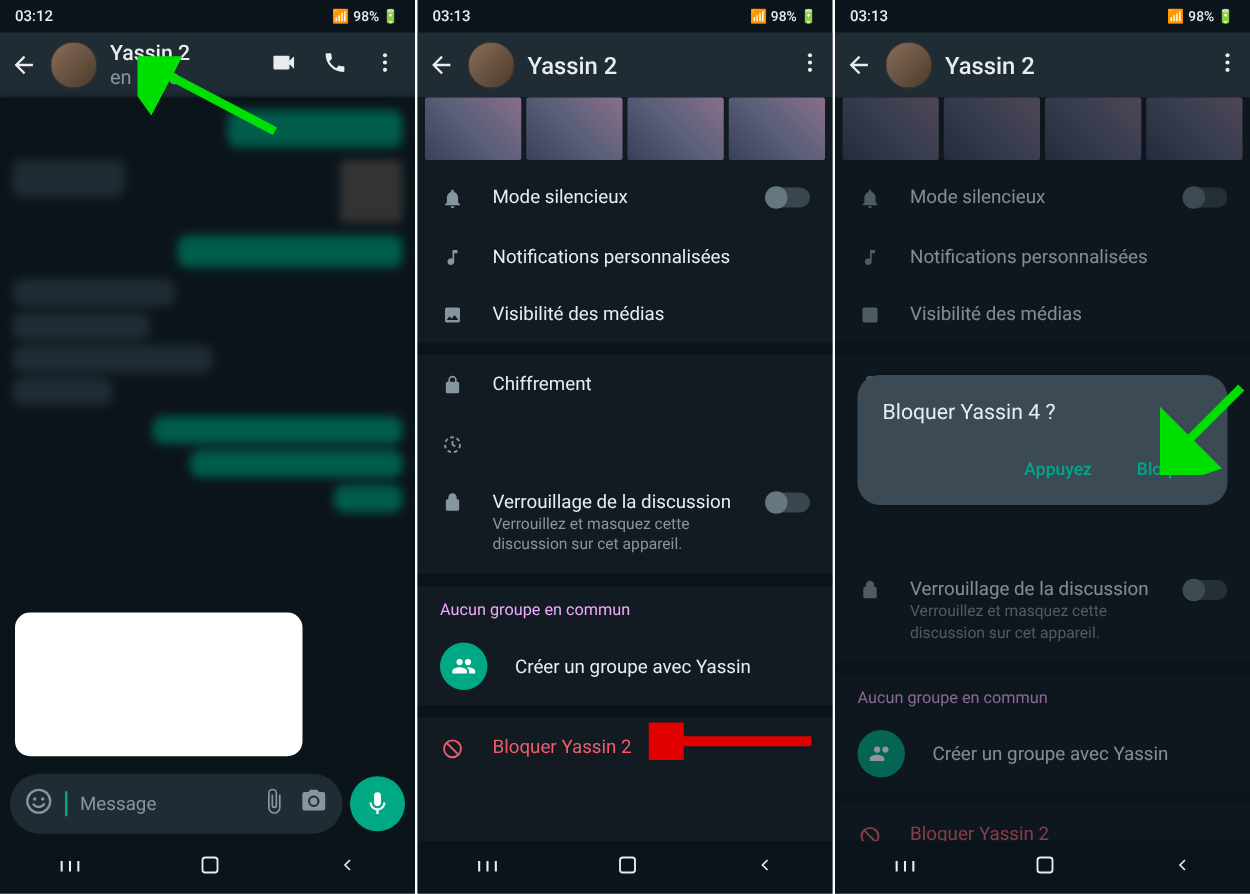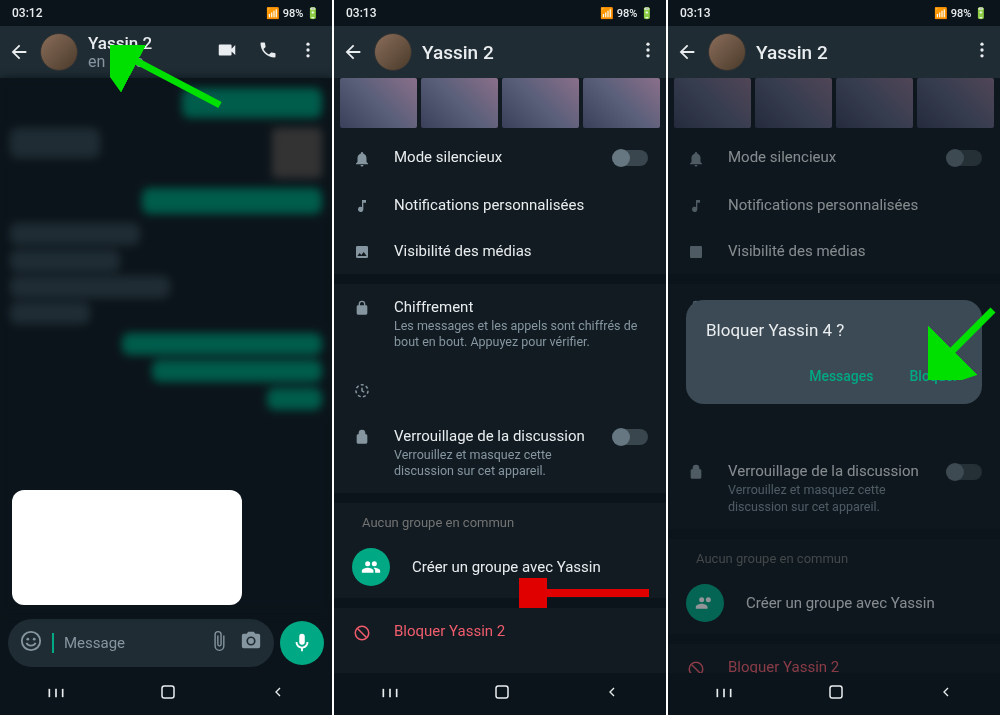--- a/index.html
+++ b/index.html
@@ -203,23 +203,23 @@
     background: #667781;
     border-radius: 50%;
     left: -2px;
     top: -1px;
   }
   .divider {
     height: 10px;
     background: #0b141a;
   }
   .section-label {
-    color: #737373;
+    color: #f0abfc;
     font-size: 13px;
-    padding: 12px 28px 6px;
+    padding: 12px 18px 6px;
   }
   .group-btn-row {
     display: flex;
     align-items: center;
     padding: 12px 18px;
     gap: 22px;
   }
   .group-icon {
     width: 38px;
     height: 38px;
@@ -449,21 +449,20 @@
     </div>
     <div class="divider"></div>
     <div class="row">
       <div class="row-icon">
           <svg width="16" height="16" viewBox="0 0 24 24" fill="currentColor">
             <path d="M18 8h-1V6a5 5 0 00-10 0v2H6a2 2 0 00-2 2v10a2 2 0 002 2h12a2 2 0 002-2V10a2 2 0 00-2-2zM9 6a3 3 0 016 0v2H9V6z"></path>
           </svg>
         </div>
       <div class="row-content">
         <div class="row-title">Chiffrement</div>
-        <div class="row-sub">Les messages et les appels sont chiffrés de bout en bout. Appuyez pour vérifier.</div>
       </div>
     </div>
     <div class="row">
       <div class="row-icon">
           <svg width="18" height="18" viewBox="0 0 24 24" fill="none" stroke="currentColor" stroke-width="2">
             <circle cx="12" cy="13" r="8" stroke-dasharray="4 3"></circle>
             <path d="M12 9v4l3 2"></path>
           </svg>
         </div>
     </div>
@@ -652,21 +651,21 @@
           <rect x="4" y="4" width="16" height="16" rx="3"></rect>
         </svg></span>
     <span style="color:#e9edef"><svg width="16" height="16" viewBox="0 0 24 24" fill="none" stroke="currentColor" stroke-width="2">
           <path d="M15 18l-6-6 6-6"></path>
         </svg></span>
   </div>
 
   <div class="dialog">
     <div class="dialog-title">Bloquer Yassin 4 ?</div>
     <div class="dialog-actions">
-      <span class="dialog-btn">Messages</span>
+      <span class="dialog-btn">Appuyez</span>
       <span class="dialog-btn">Bloquer</span>
     </div>
   </div>
 
   <svg class="arrow" style="left:260px;top:300px" width="80" height="80">
     <defs>
         <marker id="ah3" markerWidth="10" markerHeight="10" refX="2" refY="5" orient="auto">
           <polygon points="0,0 10,5 0,10" fill="#00e000"></polygon>
         </marker>
       </defs>

